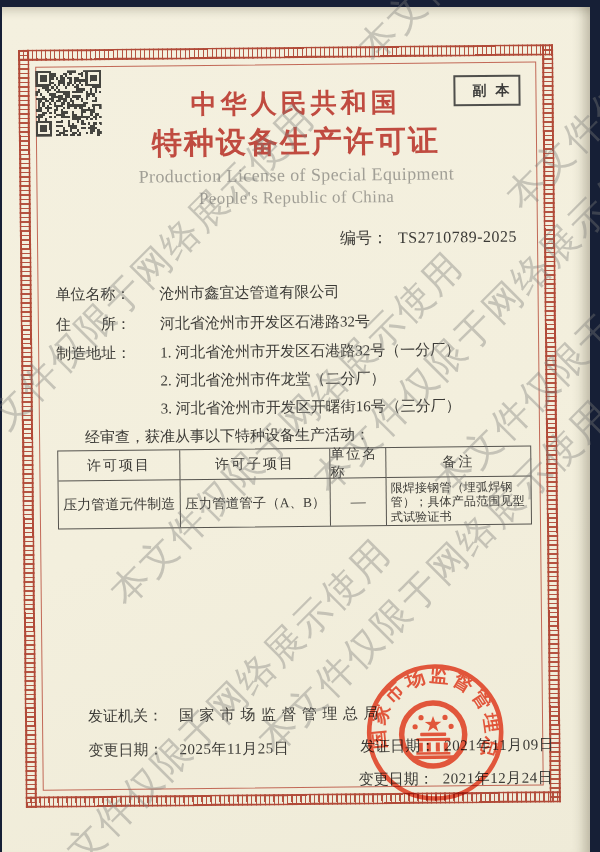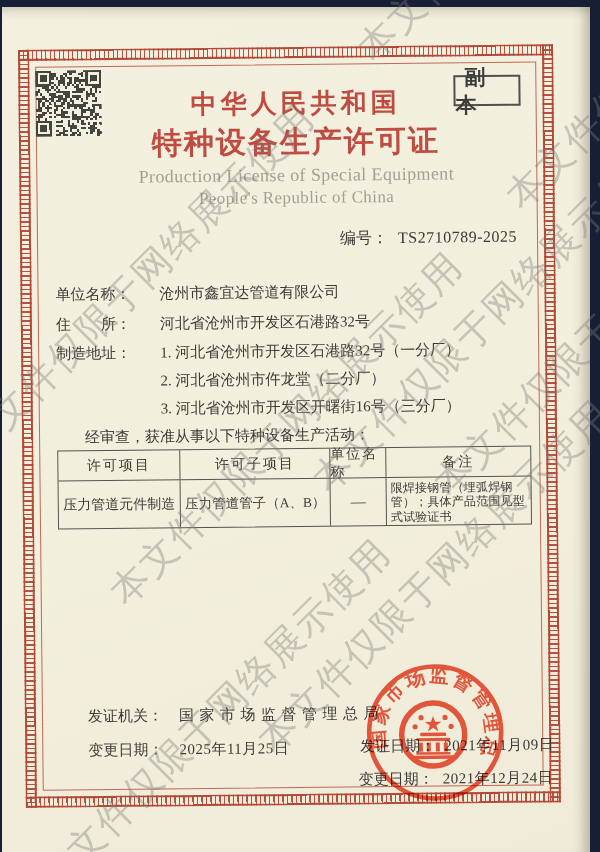--- a/index.html
+++ b/index.html
@@ -23,21 +23,21 @@
      background:
        repeating-linear-gradient(0deg,rgba(177,74,56,.95) 0 1.4px,rgba(177,74,56,0) 1.4px 4.6px,rgba(177,74,56,.95) 4.6px 6px,rgba(177,74,56,0) 6px 9px),
        linear-gradient(90deg,#b14a38 0 1.6px,rgba(177,74,56,.25) 1.6px 2.4px,transparent 2.4px 8.6px,rgba(177,74,56,.25) 8.6px 9.4px,#b14a38 9.4px 11px);}
   .b-top{top:0;} .b-bottom{bottom:0;} .b-left{left:0;} .b-right{right:0;}
   .frame-inner{position:absolute;inset:17px;border:1.5px solid rgba(189,90,72,.9);}
 
   .qr{position:absolute;left:37px;top:61px;width:66px;height:66px;}
 
   .copybox{position:absolute;left:455px;top:70px;width:63px;height:27px;
            border:2px solid #4f4f4c;display:flex;align-items:center;justify-content:flex-end;
-           font-size:21px;font-weight:600;color:#3c3c3a;letter-spacing:9px;text-indent:9px;}
+           font-size:14px;font-weight:600;color:#3c3c3a;letter-spacing:9px;text-indent:9px;}
 
   .titles{position:absolute;left:72px;top:82px;width:450px;text-align:center;line-height:1.18;}
   .t-cn1{font-size:26px;font-weight:bold;color:#c04b40;letter-spacing:4px;}
   .t-cn2{font-size:30px;font-weight:bold;color:#c04b40;letter-spacing:2px;margin-top:4px;}
   .t-en1{font-size:18px;color:#a19f96;margin-top:6px;letter-spacing:.4px;}
   .t-en2{font-size:17px;color:#a19f96;margin-top:2px;letter-spacing:.4px;}
 
   .serial{position:absolute;left:340px;top:222px;font-size:16px;color:#3b3a36;}
   .serial .v{margin-left:10px;letter-spacing:.5px;}
 

